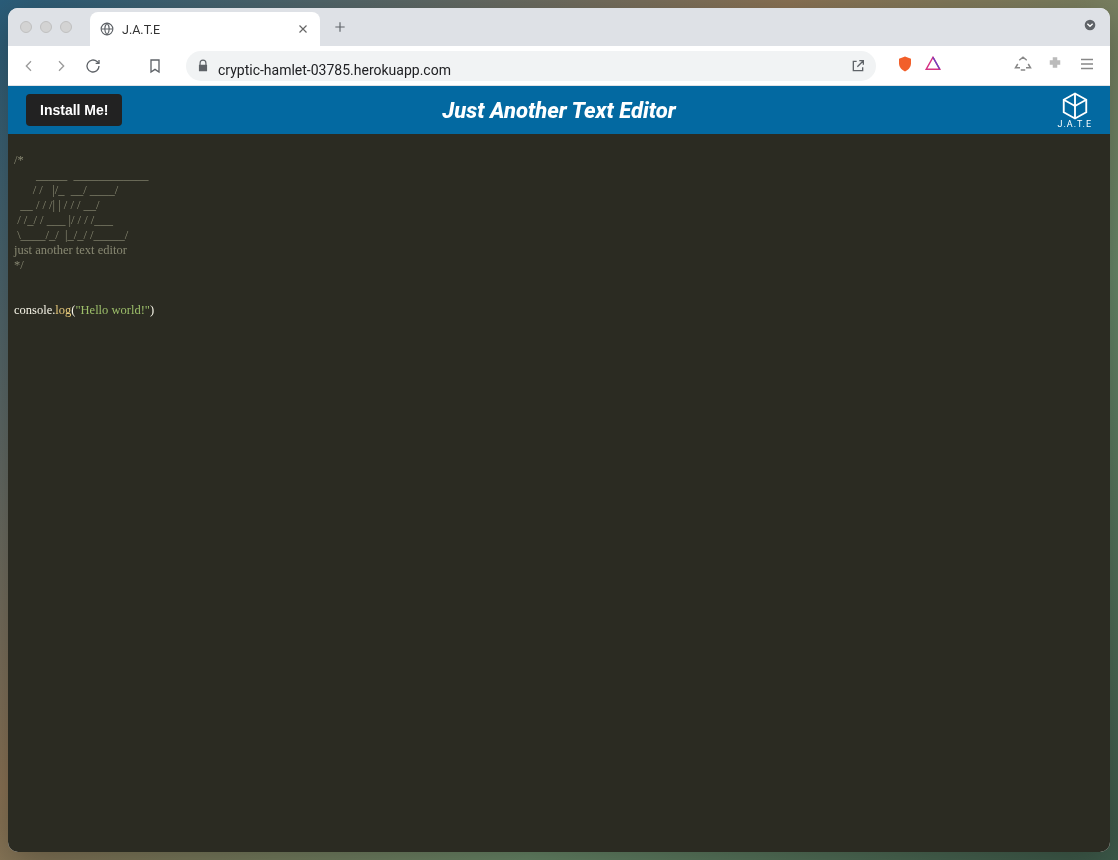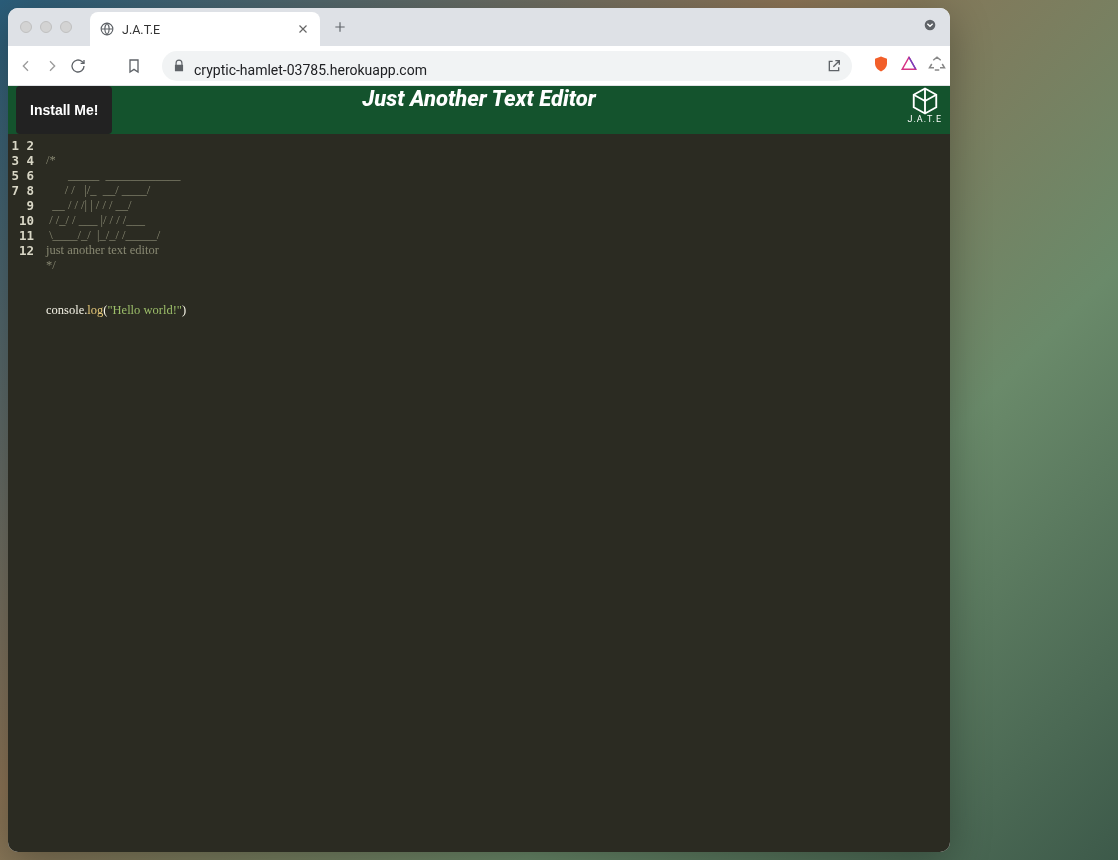--- a/index.html
+++ b/index.html
@@ -5,21 +5,21 @@
   * { margin: 0; padding: 0; box-sizing: border-box; }
   body {
     font-family: -apple-system, BlinkMacSystemFont, "Segoe UI", Roboto, sans-serif;
     background: linear-gradient(135deg, #2a5d7a 0%, #8b7355 40%, #6a8a6a 70%, #3d5a4a 100%);
     width: 1118px;
     height: 860px;
     overflow: hidden;
     padding: 8px;
   }
   .browser-window {
-    width: 942px;
+    width: 1102px;
     height: 844px;
     background: #fff;
     border-radius: 10px;
     overflow: hidden;
     box-shadow: 0 10px 40px rgba(0,0,0,0.3);
     display: flex;
     flex-direction: column;
   }
   .tab-bar {
     height: 38px;
@@ -71,24 +71,25 @@
     color: #202124;
     gap: 8px;
   }
   .addr-field .lock{width:14px;height:14px;}
   .addr-field .url{flex:1;margin-top:8px;}
   .addr-field .share{width:16px;height:16px; color:#5f6368;}
   .addr-right{display:flex; gap:14px; margin-left:auto; align-items:center; padding-right:4px;}
   .ext-icon{width:18px;height:18px;}
   .app-header{
     height: 48px;
-    background: #14532d;
-    display: flex;
+    background: #0369a1;
+    display: flex;
+    align-items: center;
     position: relative;
-    padding: 0 8px;
+    padding: 0 18px;
   }
   .install-btn{
     background:#222;
     color:#fff;
     border:none;
     padding:8px 14px;
     border-radius:4px;
     font-size:14px;
     font-weight:600;
     cursor:pointer;
@@ -239,33 +240,20 @@
     <div class="logo">
       <svg viewBox="0 0 24 24" fill="none" stroke="#fff" stroke-width="1.5">
           <path d="M12 2l9 5v10l-9 5-9-5V7l9-5z"></path>
           <path d="M12 2v10M3 7l9 5 9-5M12 22V12"></path>
         </svg>
       <div class="sub">J.A.T.E</div>
     </div>
   </div>
 
   <div class="editor">
-    <div class="gutter" id="gutter">1
-2
-3
-4
-5
-6
-7
-8
-9
-10
-11
-12
-</div>
     <div class="code"><span class="c-comment"></span>
 <span class="c-comment">/*</span>
 <span class="c-comment">       _____  ____________</span>
 <span class="c-comment">      / /   |/_  __/ ____/</span>
 <span class="c-comment">  __ / / /| | / / / __/</span>
 <span class="c-comment"> / /_/ / ___ |/ / / /___</span>
 <span class="c-comment"> \____/_/  |_/_/ /_____/</span>
 <span class="c-comment">just another text editor</span>
 <span class="c-comment">*/</span>
 <span class="c-comment"></span>

